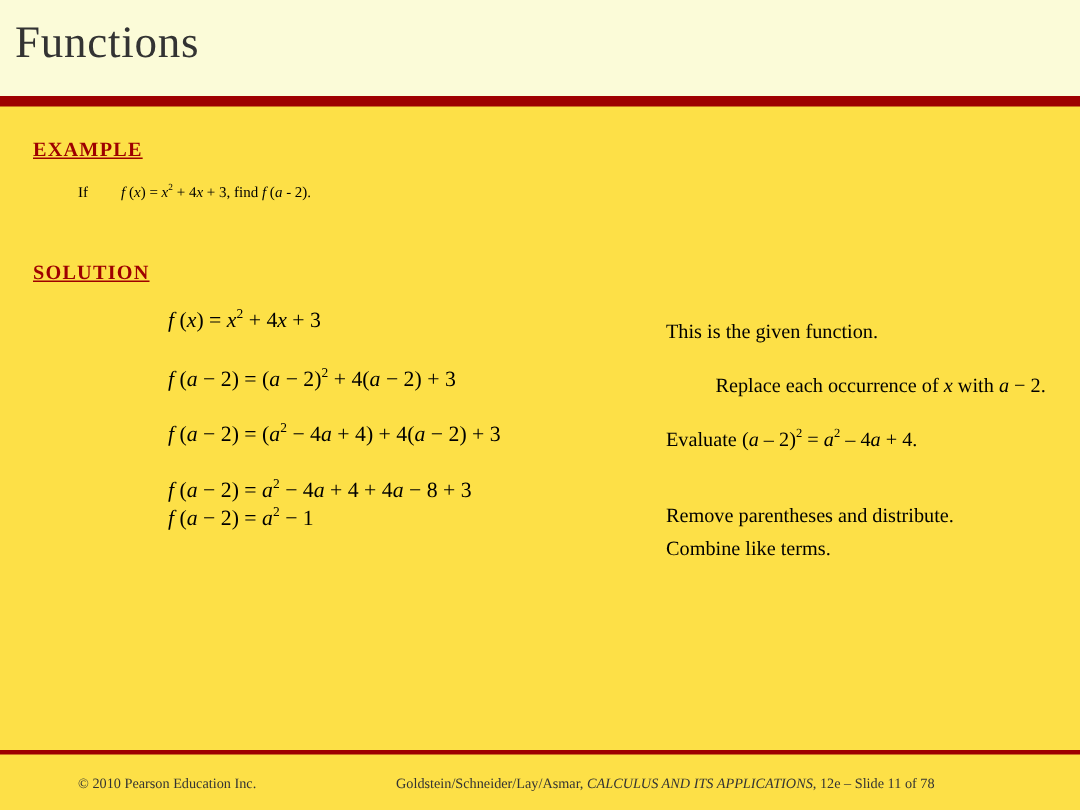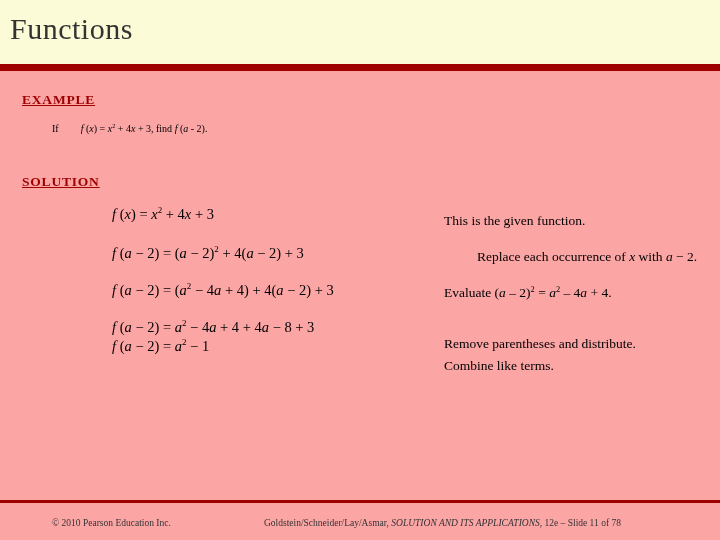--- a/index.html
+++ b/index.html
@@ -10,21 +10,21 @@
     width: 720px;
     height: 540px;
     background: #ffffff;
     font-family: "Liberation Serif", serif;
     overflow: hidden;
   }
   .slide {
     position: relative;
     width: 720px;
     height: 540px;
-    background: #fca5a5;
+    background: #fde047;
   }
   
   .header-band {
     position: absolute;
     left: 0;
     top: 0;
     width: 720px;
     height: 64px;
     background: #fbfbd8;
   }
@@ -169,15 +169,15 @@
   </div>
 
   <div class="note" id="note-0">This is the given function.</div>
   <div class="note" id="note-1">Replace each occurrence of <span class="mi">x</span> with <span class="mi">a</span> − 2.</div>
   <div class="note" id="note-2">Evaluate (<span class="mi">a</span> – 2)<sup>2</sup> = <span class="mi">a</span><sup>2</sup> – 4<span class="mi">a</span> + 4.</div>
   <div class="note" id="note-3">Remove parentheses and distribute.</div>
   <div class="note" id="note-4">Combine like terms.</div>
 
   <div class="footer-rule"></div>
   <div class="footer-left">© 2010 Pearson Education Inc.</div>
-  <div class="footer-center"><span>Goldstein/Schneider/Lay/Asmar, </span><span class="ital">SOLUTION AND ITS APPLICATIONS</span><span>, 12e – Slide 11 of 78</span></div>
+  <div class="footer-center"><span>Goldstein/Schneider/Lay/Asmar, </span><span class="ital">CALCULUS AND ITS APPLICATIONS</span><span>, 12e – Slide 11 of 78</span></div>
 
 </div>
 
 </body></html>

